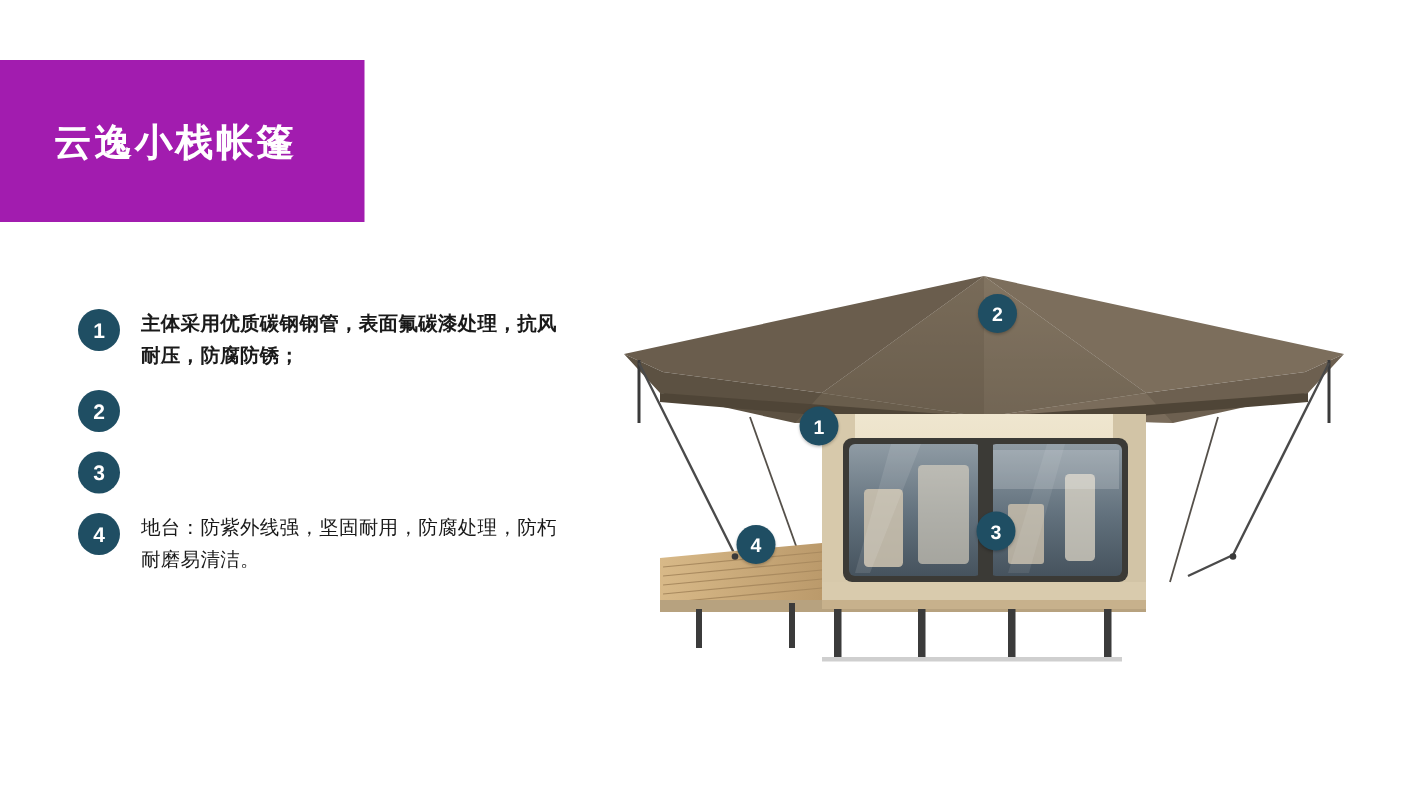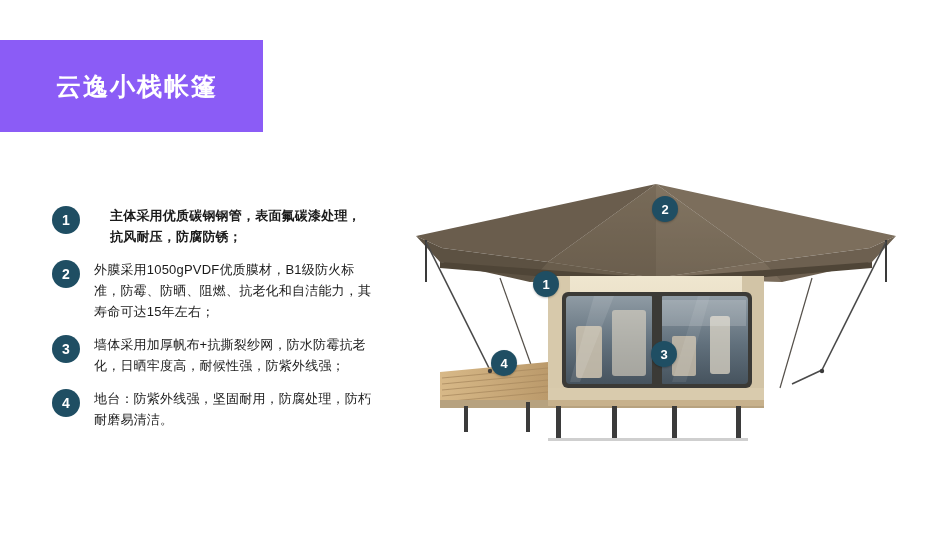--- a/index.html
+++ b/index.html
@@ -21,25 +21,24 @@
     height: 534px;
     background: #ffffff;
   }
 
   
   .title-block {
     position: absolute;
     left: 0;
     top: 40px;
     width: 243px;
-    height: 92px;
-    background: #8b5cf6;
+    height: 108px;
+    background: #a21caf;
     display: flex;
     align-items: center;
-    padding-left: 20px;
   }
   .title-text {
     color: #ffffff;
     font-size: 25px;
     font-weight: bold;
     letter-spacing: 2px;
     padding-left: 36px;
   }
 
   
@@ -70,21 +69,20 @@
     margin-top: 1px;
   }
   .feature-text {
     font-size: 13px;
     line-height: 1.62;
     color: #1a1a1a;
     letter-spacing: 0.2px;
   }
   .feature-row.first .feature-text {
     font-weight: bold;
-    margin-left: 16px;
   }
 
   
   .photo {
     position: absolute;
     left: 380px;
     top: 150px;
     width: 560px;
     height: 300px;
   }
@@ -121,26 +119,24 @@
 
   <div class="features">
 
     <div class="feature-row first">
       <div class="badge">1</div>
       <div class="feature-text">主体采用优质碳钢钢管，表面氟碳漆处理，抗风耐压，防腐防锈；</div>
     </div>
 
     <div class="feature-row">
       <div class="badge">2</div>
-      <div class="feature-text">外膜采用1050gPVDF优质膜材，B1级防火标准，防霉、防晒、阻燃、抗老化和自洁能力，其寿命可达15年左右；</div>
     </div>
 
     <div class="feature-row">
       <div class="badge">3</div>
-      <div class="feature-text">墙体采用加厚帆布+抗撕裂纱网，防水防霉抗老化，日晒牢度高，耐候性强，防紫外线强；</div>
     </div>
 
     <div class="feature-row">
       <div class="badge">4</div>
       <div class="feature-text">地台：防紫外线强，坚固耐用，防腐处理，防朽耐磨易清洁。</div>
     </div>
 
   </div>
 
   <div class="photo">

